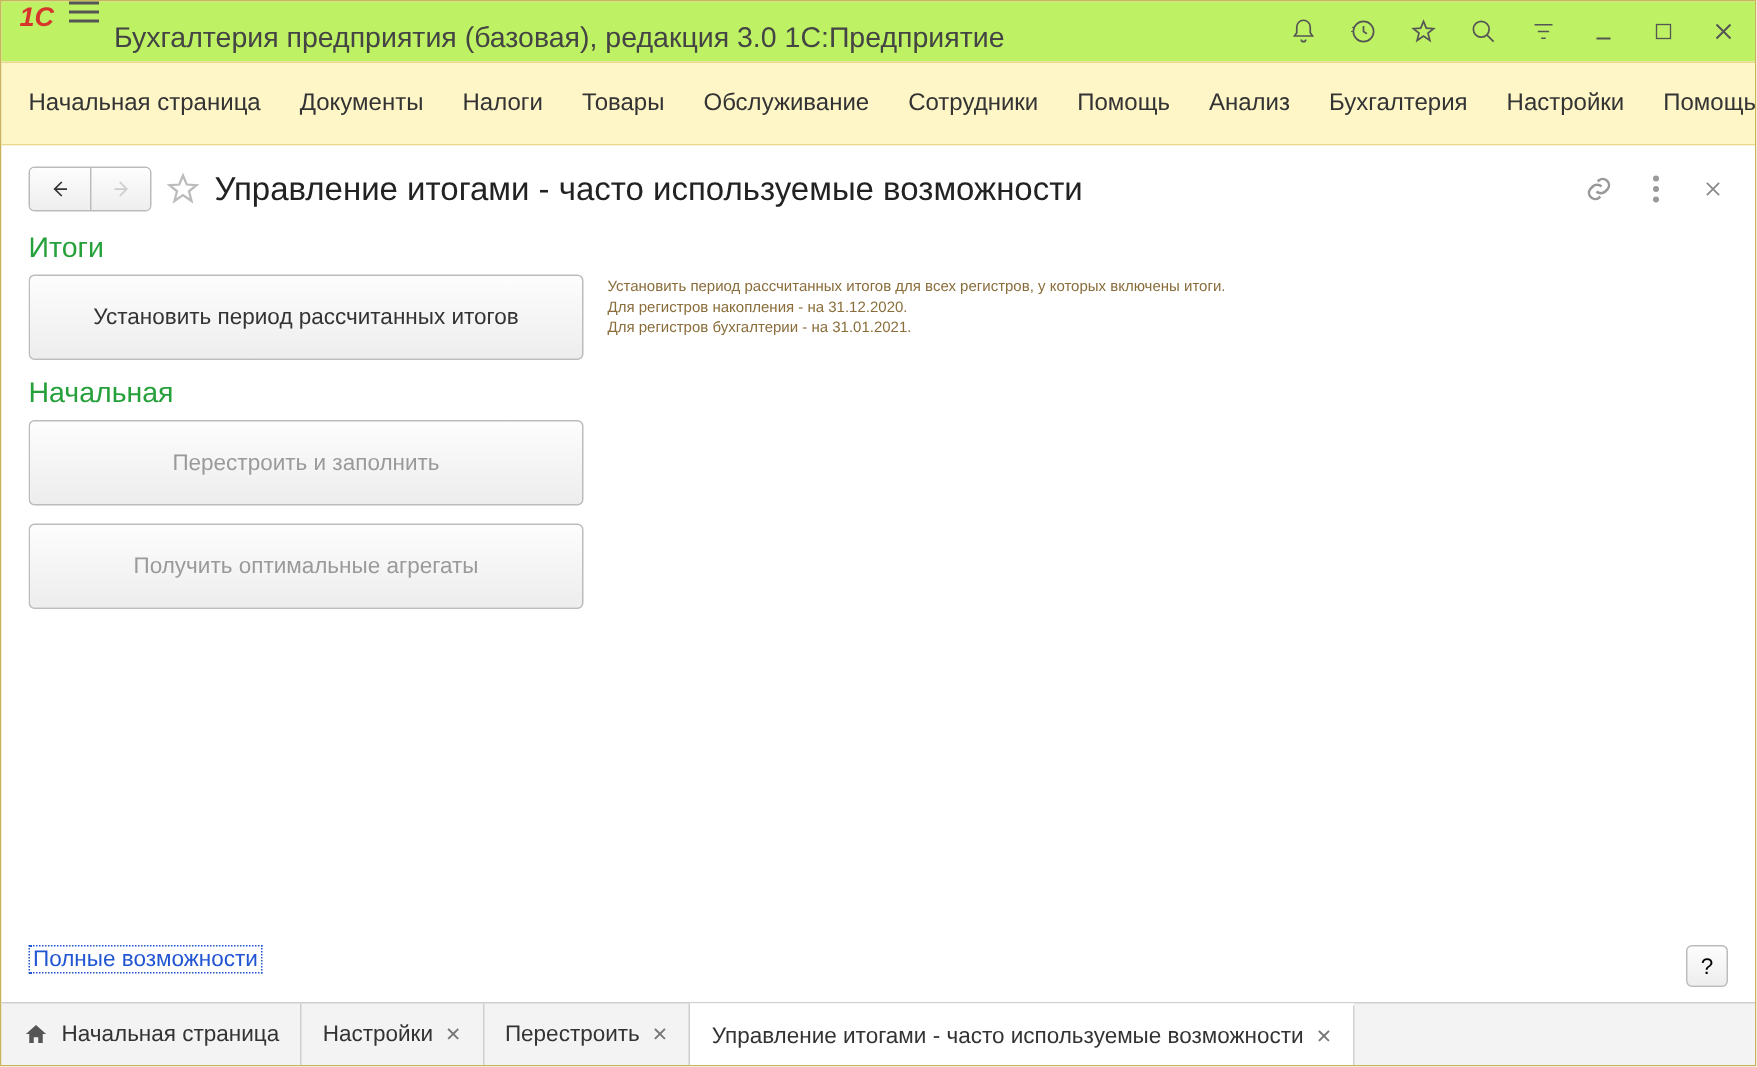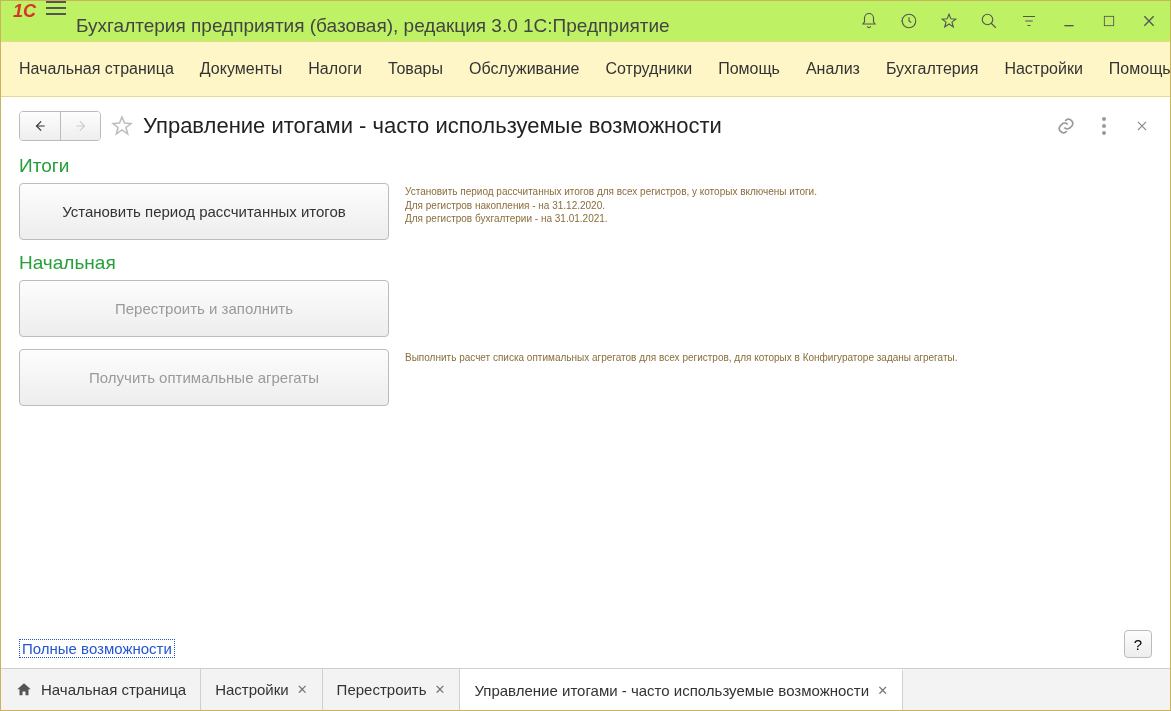--- a/index.html
+++ b/index.html
@@ -44,21 +44,21 @@
     display: flex; align-items: center; justify-content: center;
     font-size: 15px; color: #333; cursor: pointer; flex-shrink: 0;
     padding: 19px 8px;
   }
   .action-btn.disabled { color: #9a9a9a; }
   .row-desc { color: #8a6d3b; font-size: 10px; line-height: 1.35; padding-top: 2px; }
 
   .content-scroll { flex: 1; overflow: hidden; }
 
   
-  .bottom-row { display: flex; align-items: flex-end; justify-content: space-between; padding-bottom: 10px; }
+  .bottom-row { display: flex; align-items: flex-start; justify-content: space-between; padding-bottom: 10px; }
   .full-link { color: #2155d2; font-size: 15px; cursor: pointer; border: 1px dotted #2155d2; padding: 0 2px; }
   .help-btn { width: 28px; height: 28px; border: 1px solid #bbb; border-radius: 4px; background: linear-gradient(#fdfdfd,#ededed); display: flex; align-items: center; justify-content: center; cursor: pointer; font-size: 15px; }
 
   
   .tab-strip { height: 42px; border-top: 1px solid #cfcfcf; display: flex; align-items: stretch; background: #f3f3f3; }
   .tab { display: flex; align-items: center; padding: 0 14px; border-right: 1px solid #cfcfcf; gap: 8px; font-size: 15px; color: #333; cursor: pointer; white-space: nowrap; }
   .tab.active { background: #fff; border-top: 2px solid #fff; }
   .tab .tab-close { font-size: 13px; color: #777; cursor: pointer; }
   .tab .home-ic { width: 18px; height: 18px; }
 
@@ -195,21 +195,20 @@
 
 
       <div class="section-title" style="margin-top:6px">Начальная</div>
 
       <div class="row">
         <div class="action-btn disabled">Перестроить и заполнить</div>
       </div>
 
       <div class="row">
         <div class="action-btn disabled">Получить оптимальные агрегаты</div>
-        <div class="row-desc">Выполнить расчет списка оптимальных агрегатов для всех регистров, для которых в Конфигураторе заданы агрегаты.</div>
       </div>
     </div>
 
     <div class="bottom-row">
       <span class="full-link">Полные возможности</span>
       <div class="help-btn">?</div>
     </div>
 
   </div>
 

